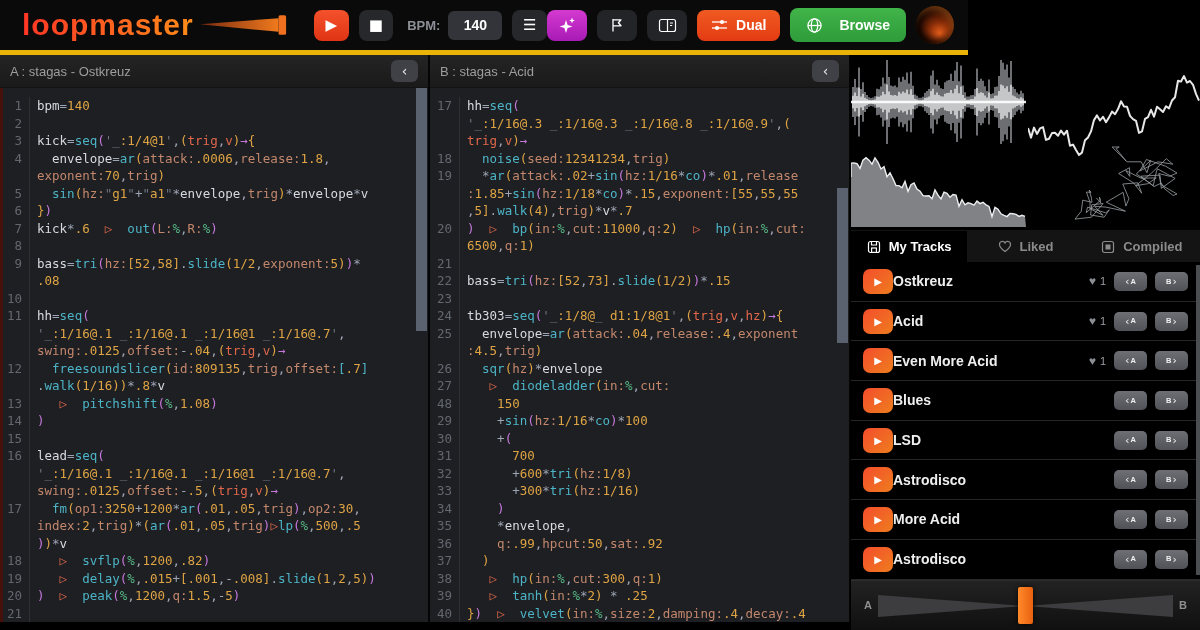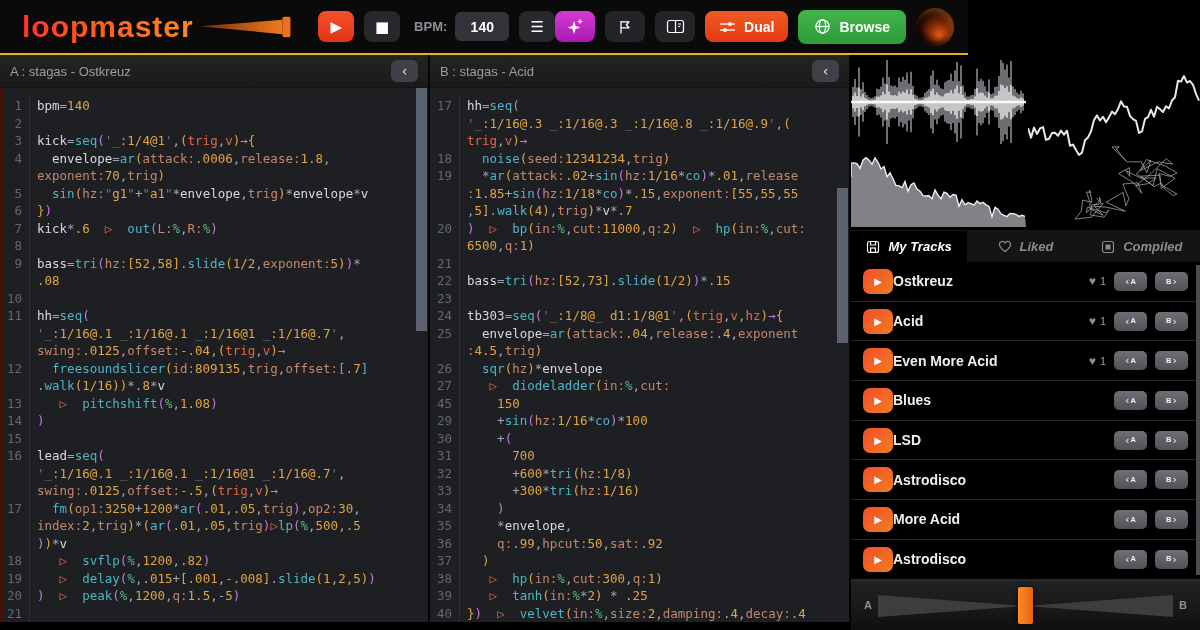--- a/index.html
+++ b/index.html
@@ -1,36 +1,36 @@
 <!DOCTYPE html>
 <html style="--tok-w: #d7dae0; --tok-o: #9da5b4; --tok-f: #4cb4c6; --tok-n: #dfa444; --tok-q: #6e7681; --tok-a: #c3876c; --tok-m: #c678dd; --tok-r: #e0674a; --tok-g: #56b886;"><head>
 <meta charset="utf-8">
 <style>
   html,body{margin:0;padding:0;background:#000;width:1200px;height:630px;overflow:hidden;
     font-family:"Liberation Sans",sans-serif;-webkit-font-smoothing:antialiased;}
   .abs{position:absolute;}
   
   #header{position:absolute;left:0;top:0;width:968px;height:55px;background:#0a0a0a;
-    border-bottom:2px solid #eab308;display:flex;align-items:center;box-sizing:border-box;}
+    border-bottom:5px solid #eab308;display:flex;align-items:center;box-sizing:border-box;}
   #logo{font-size:30px;font-weight:bold;letter-spacing:1px;margin-left:22px;
     background:linear-gradient(90deg,#ff3526,#ff8c1a);-webkit-background-clip:text;background-clip:text;color:transparent;}
   #logo-beam{margin-left:6px;}
   .hbtn{height:31px;border-radius:8px;display:flex;align-items:center;justify-content:center;
     border:none;cursor:pointer;color:#fff;}
   #play-btn{width:42px;margin-left:22px;background:linear-gradient(180deg,#f4512c,#e03414);}
   #stop-btn{width:42px;margin-left:10px;background:#27282c;}
   #bpm-label{color:#8d9096;font-size:13px;font-weight:bold;margin-left:14px;}
   #bpm-input{width:50px;height:27px;margin-left:8px;background:#323439;border:none;border-radius:6px;
     color:#fff;font-size:14px;font-weight:bold;text-align:center;font-family:"Liberation Sans",sans-serif;}
   #menu-btn{width:42px;margin-left:10px;background:#27282c;font-size:15px;}
   #header-right{margin-left:auto;display:flex;align-items:center;gap:10px;margin-right:14px;}
   #wand-btn{width:40px;background:linear-gradient(180deg,#d43ad0,#a81ab5);}
   #flag-btn,#book-btn{width:40px;background:#232428;}
   #dual-btn{padding:0 14px;background:linear-gradient(180deg,#f05a22,#e33b12);font-size:14px;font-weight:bold;gap:8px;}
-  #browse-btn{padding:17px 16px;background:linear-gradient(180deg,#41b449,#2e9c3a);font-size:14px;font-weight:bold;gap:8px;}
+  #browse-btn{padding:17px 16px;background:linear-gradient(180deg,#41b449,#2e9c3a);font-size:14px;font-weight:bold;gap:16px;}
   #avatar{width:38px;height:38px;border-radius:50%;
     background:radial-gradient(circle at 62% 72%,#e8601c 0%,#8a2d08 30%,#2a0c03 62%,#0a0302 100%);
     box-shadow:inset -3px 4px 6px rgba(255,140,40,.35), inset 3px -3px 8px #000;}
   .glyph{font-family:"DejaVu Sans",sans-serif;}
   
   .pane{position:absolute;top:55px;bottom:8px;background:#1e1f23;}
   #pane-a{left:0;width:430px;border-right:2px solid #050505;box-sizing:border-box;}
   #pane-b{left:430px;width:420px;border-right:1px solid #050505;box-sizing:border-box;}
   .pane-header{height:33px;background:linear-gradient(180deg,#242425,#1a1a1b);display:flex;align-items:center;
     color:#9d9d9d;font-size:13px;padding:0 10px;justify-content:space-between;border-bottom:1px solid #131316;box-sizing:border-box;}
@@ -45,21 +45,21 @@
   .tk-w{color:var(--tok-w);} .tk-o{color:var(--tok-o);} .tk-f{color:var(--tok-f);}
   .tk-n{color:var(--tok-n);} .tk-q{color:var(--tok-q);} .tk-a{color:var(--tok-a);}
   .tk-m{color:var(--tok-m);} .tk-r{color:var(--tok-r);} .tk-g{color:var(--tok-g);}
   .vthumb{position:absolute;width:11px;background:#59626e;right:1px;}
   #deck-a-strip{position:absolute;left:0;top:33px;bottom:0;width:3px;background:#47110b;}
   
   #right{position:absolute;left:851px;top:55px;width:349px;bottom:0;background:#000;}
   #viz{position:absolute;left:0;top:0;width:349px;height:175px;background:#000;border-bottom:1px solid #151515;}
   #tabbar{position:absolute;left:0;top:176px;width:349px;height:31px;display:flex;background:#141414;}
   .tab{flex:1;display:flex;align-items:center;justify-content:center;gap:8px;font-size:13px;font-weight:bold;
-    color:#8b8b8b;cursor:pointer;font-style:italic;}
+    color:#8b8b8b;cursor:pointer;}
   .tab.active{background:#000;color:#fff;}
   #track-list{position:absolute;left:0;top:207px;width:349px;height:318px;}
   .trow{height:39.7px;display:flex;align-items:center;border-bottom:1px solid #262626;box-sizing:border-box;padding:0 12px 0 12px;}
   .tplay{width:30px;height:25px;flex:0 0 30px;border:none;border-radius:7px;cursor:pointer;
     background:linear-gradient(135deg,#f34d2c,#ef7d1e);color:#fff;font-size:10px;display:flex;align-items:center;justify-content:center;}
   .ttitle{color:#efefef;font-size:14px;font-weight:bold;}
   .tright{margin-left:auto;display:flex;align-items:center;gap:8px;}
   .heartwrap{display:flex;align-items:center;gap:4px;color:#8d9196;font-size:12px;cursor:pointer;}
   .heartcount{color:#999da2;font-size:11px;}
   .pill{width:33px;height:19px;border:none;border-radius:5px;cursor:pointer;color:#f0f0f0;
@@ -343,21 +343,21 @@
       </div>
       <div class="crow">
         <span class="gut">26</span>
         <span class="cline"><span class="tk-o">  </span><span class="tk-f">sqr</span><span class="tk-n">(</span><span class="tk-a">hz</span><span class="tk-n">)</span><span class="tk-o">*</span><span class="tk-w">envelope</span></span>
       </div>
       <div class="crow">
         <span class="gut">27</span>
         <span class="cline"><span class="tk-o">   </span><span class="tk-r">▷</span><span class="tk-o">  </span><span class="tk-f">diodeladder</span><span class="tk-n">(</span><span class="tk-a">in:</span><span class="tk-g">%</span><span class="tk-o">,</span><span class="tk-a">cut:</span></span>
       </div>
       <div class="crow">
-        <span class="gut">45</span>
+        <span class="gut">48</span>
         <span class="cline"><span class="tk-o">    </span><span class="tk-n">150</span></span>
       </div>
       <div class="crow">
         <span class="gut">29</span>
         <span class="cline"><span class="tk-o">    </span><span class="tk-o">+</span><span class="tk-f">sin</span><span class="tk-m">(</span><span class="tk-a">hz:</span><span class="tk-n">1/16</span><span class="tk-o">*</span><span class="tk-f">co</span><span class="tk-m">)</span><span class="tk-o">*</span><span class="tk-n">100</span></span>
       </div>
       <div class="crow">
         <span class="gut">30</span>
         <span class="cline"><span class="tk-o">    </span><span class="tk-o">+</span><span class="tk-m">(</span></span>
       </div>

